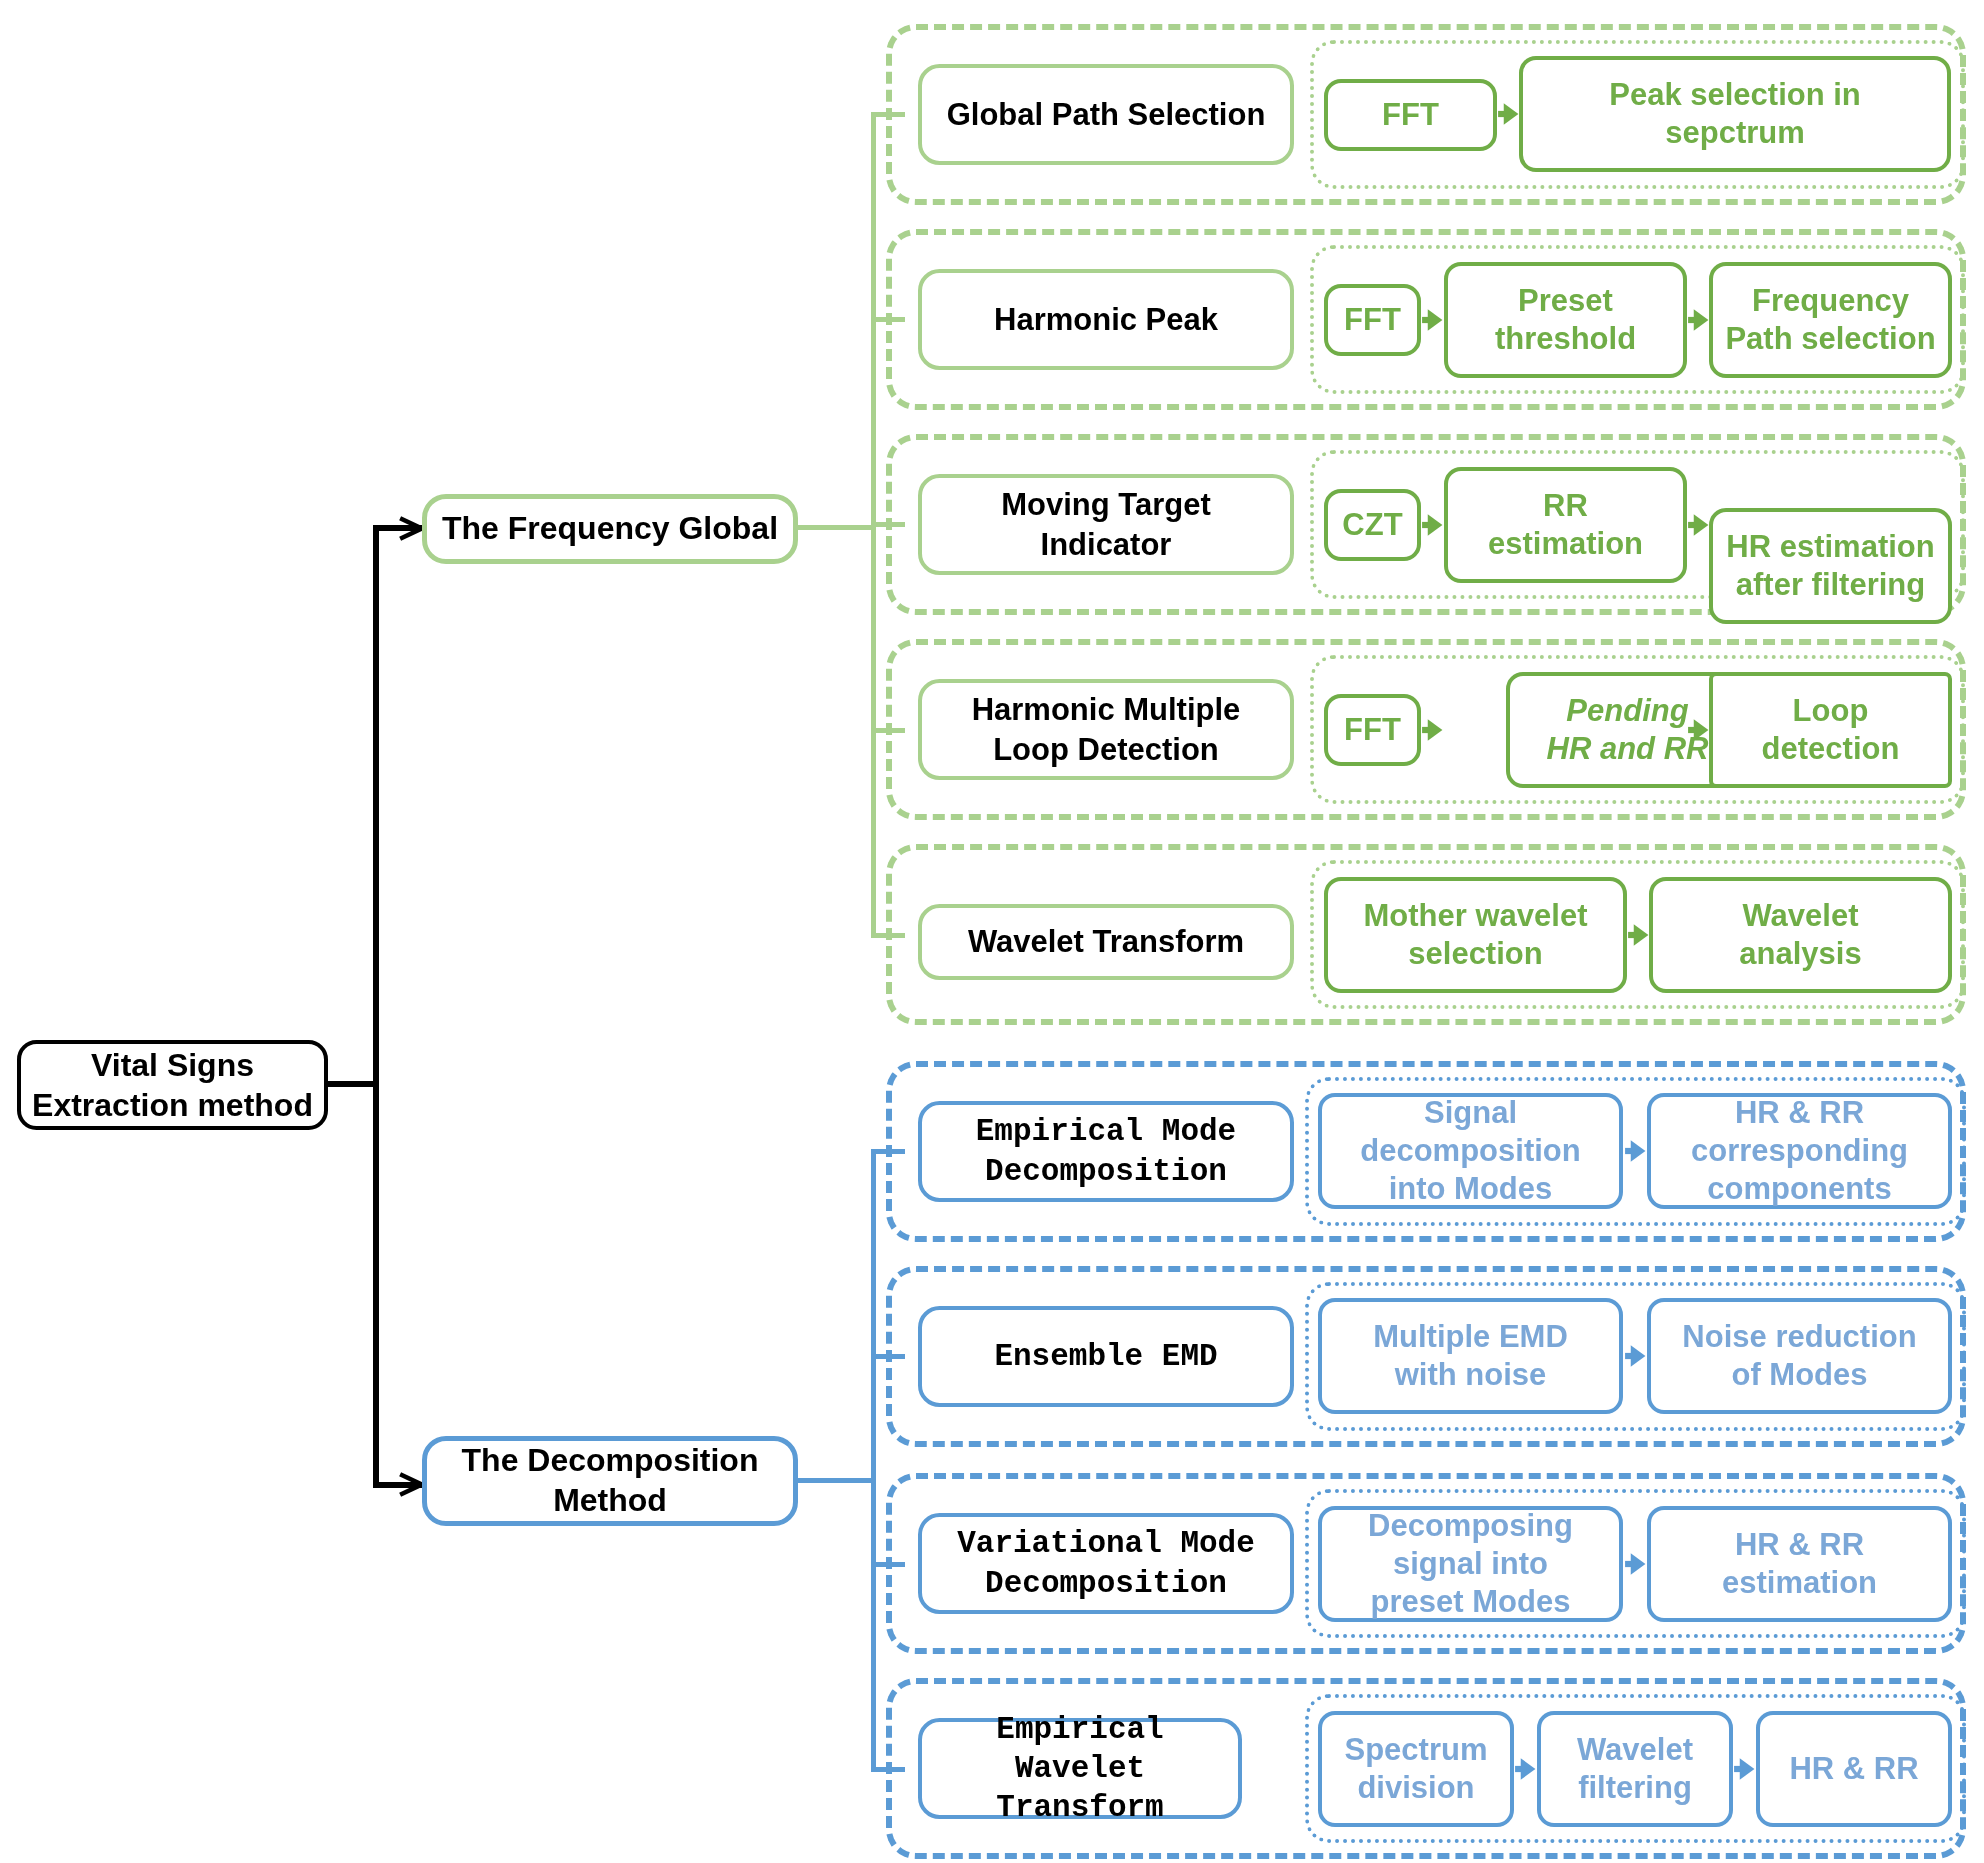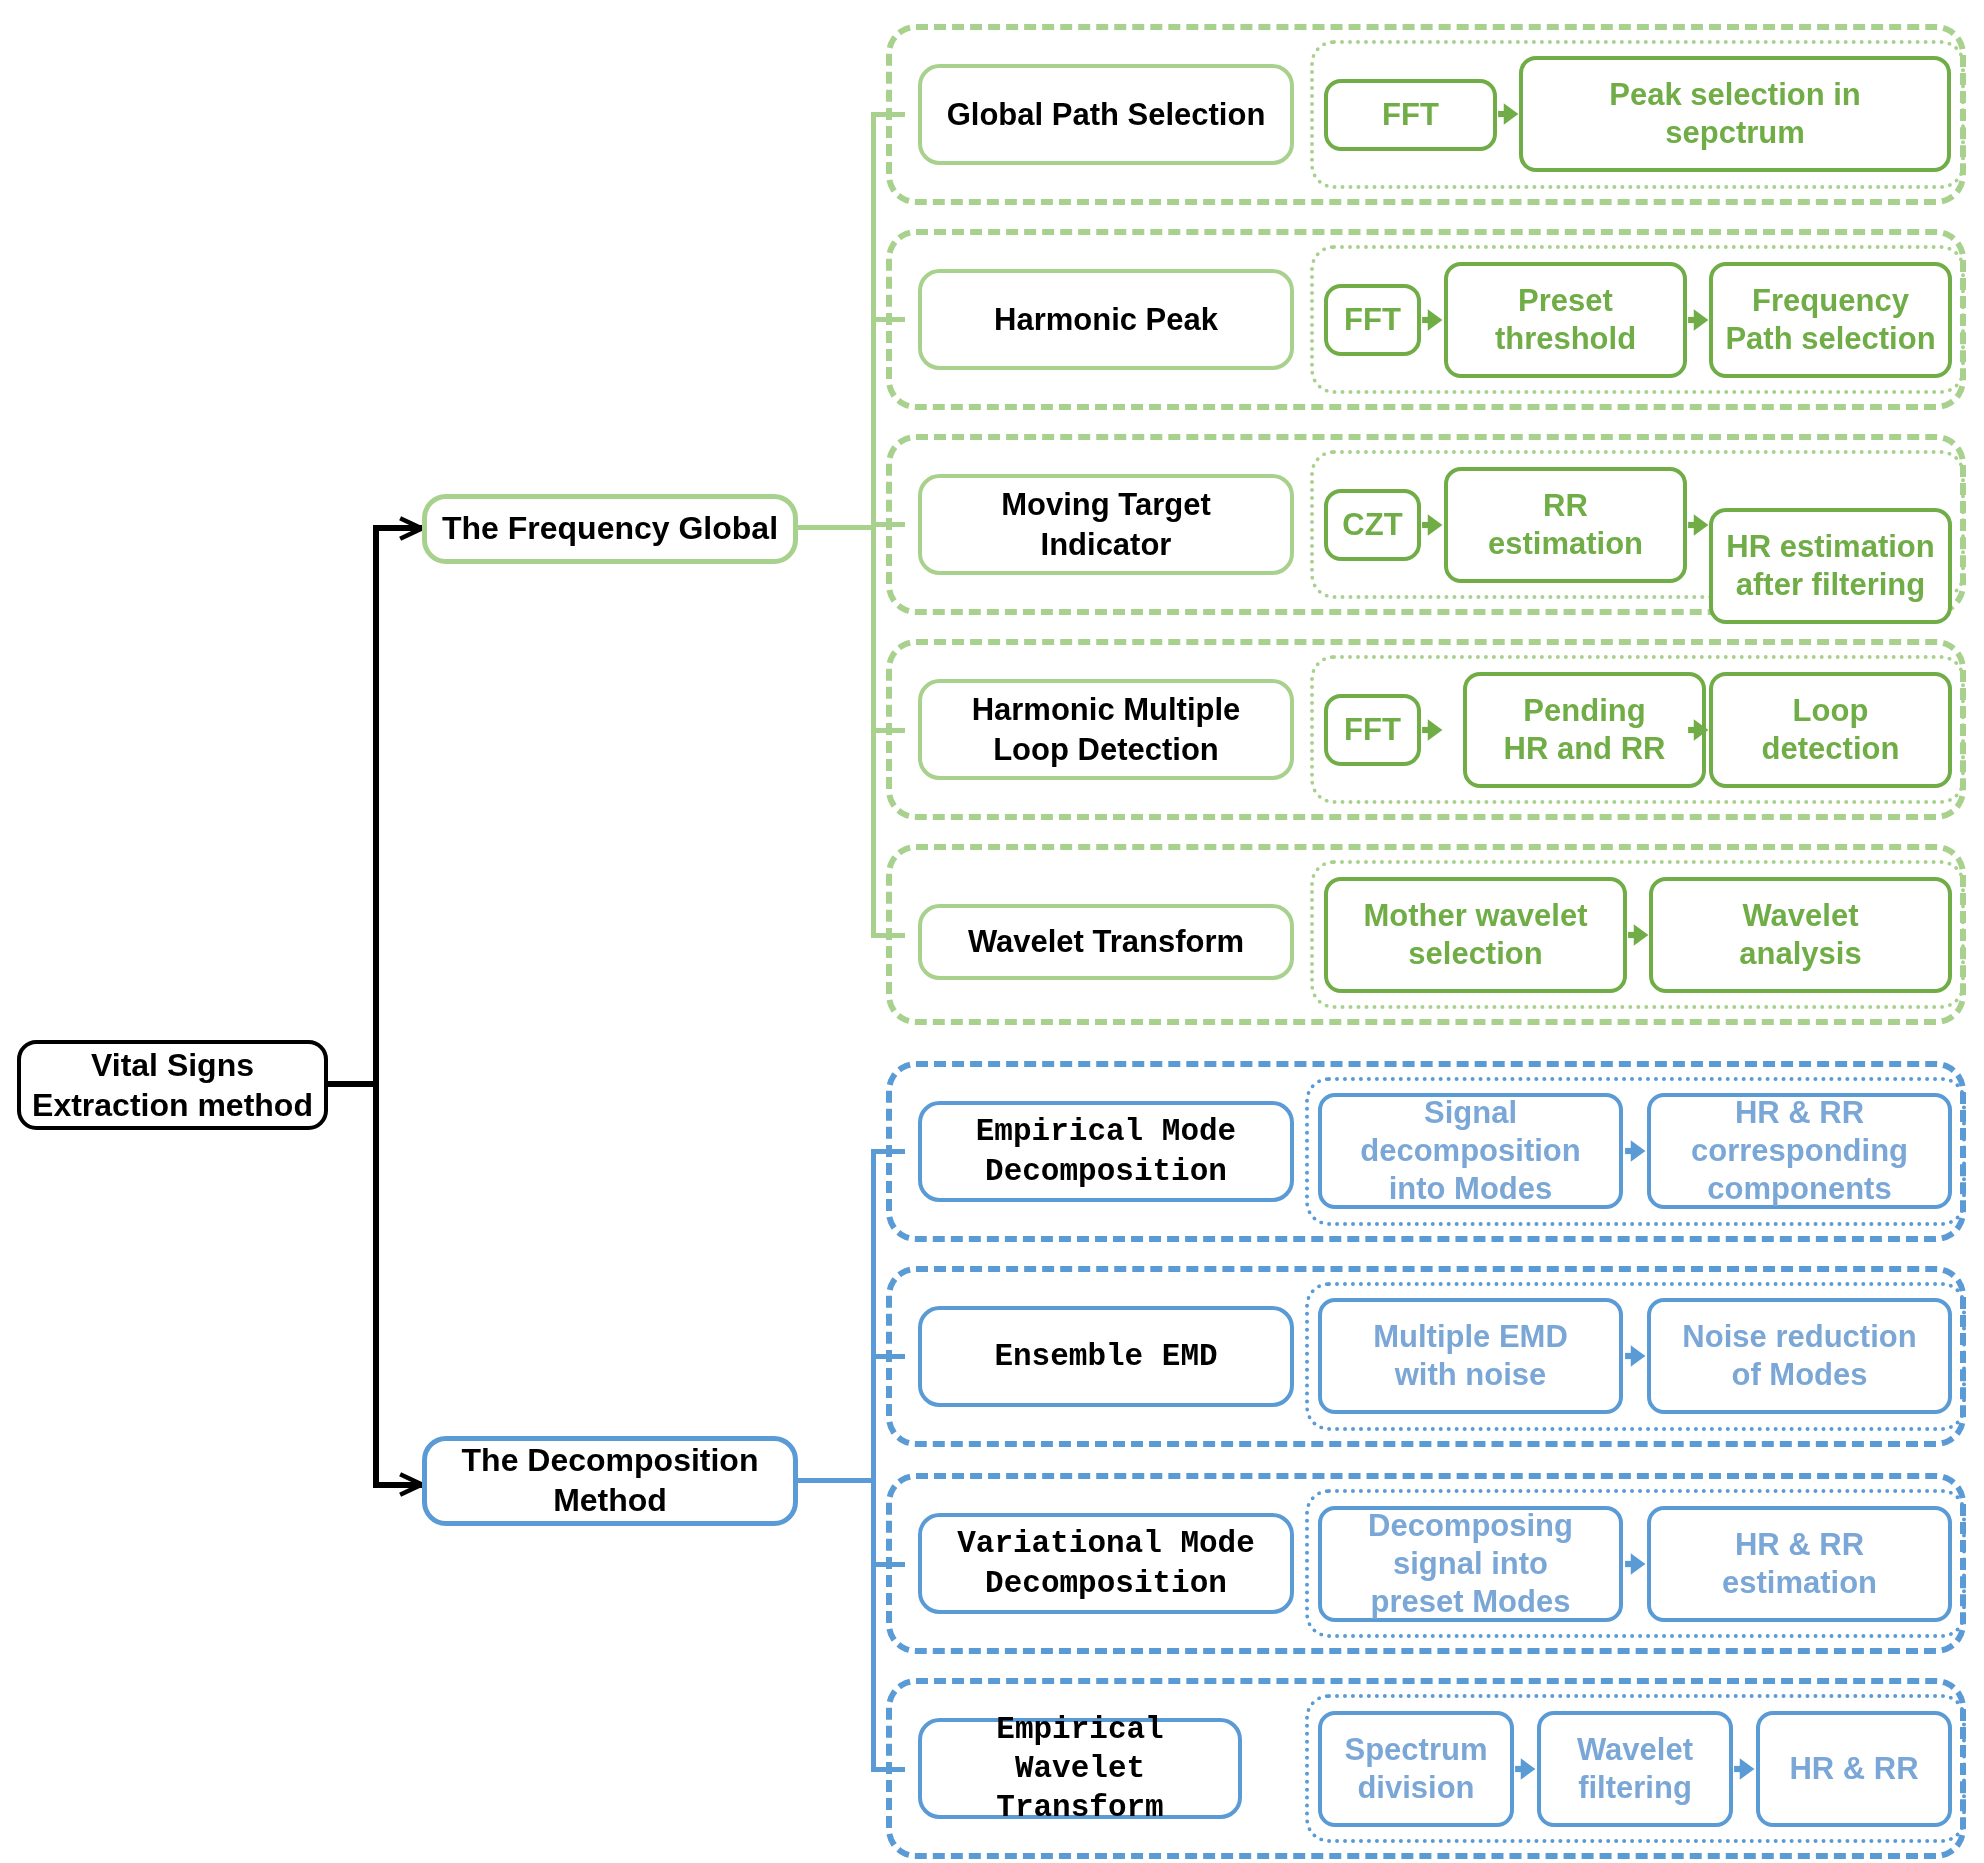--- a/index.html
+++ b/index.html
@@ -184,28 +184,28 @@
     <div class="row-group row-green" style="left: 886px; top: 639px; width: 1080px; height: 181px;"></div>
     <div class="method-box method-green" style="left: 918px; top: 679px; width: 376px; height: 101px;">Harmonic Multiple<br>Loop Detection</div>
     <div class="sub-group sub-green" style="left: 1310px; top: 655px; width: 655px; height: 149px;"></div>
     <div class="step-box step-green" style="left: 1324px; top: 694px; width: 97px; height: 72px; font-size: 31px;">FFT</div>
     <div class="arrow" style="left: 1422px; top: 717px; width: 20.5px; height: 26px;">
       <svg width="20.5" height="26" viewBox="0 0 36 46">
         <line x1="0" y1="23" x2="14" y2="23" stroke="#70AD47" stroke-width="11"></line>
         <polygon points="10,4 36,23 10,42" fill="#70AD47"></polygon>
       </svg>
     </div>
-    <div class="step-box step-green" style="left: 1463px; top: 672px; width: 243px; height: 116px;">Pending<br>HR and RR</div>
+    <div class="step-box step-green" style="left: 1506px; top: 672px; width: 243px; height: 116px; font-style: italic;">Pending<br>HR and RR</div>
     <div class="arrow" style="left: 1688px; top: 717px; width: 20.5px; height: 26px;">
       <svg width="20.5" height="26" viewBox="0 0 36 46">
         <line x1="0" y1="23" x2="14" y2="23" stroke="#70AD47" stroke-width="11"></line>
         <polygon points="10,4 36,23 10,42" fill="#70AD47"></polygon>
       </svg>
     </div>
-    <div class="step-box step-green" style="left: 1709px; top: 672px; width: 243px; height: 116px;">Loop<br>detection</div>
+    <div class="step-box step-green" style="left: 1709px; top: 672px; width: 243px; height: 116px; border-radius: 7px;">Loop<br>detection</div>
     <div class="row-group row-green" style="left: 886px; top: 844px; width: 1080px; height: 181px;"></div>
     <div class="method-box method-green" style="left: 918px; top: 904px; width: 376px; height: 76px;">Wavelet Transform</div>
     <div class="sub-group sub-green" style="left: 1310px; top: 860px; width: 655px; height: 149px;"></div>
     <div class="step-box step-green" style="left: 1324px; top: 877px; width: 303px; height: 116px;">Mother wavelet<br>selection</div>
     <div class="arrow" style="left: 1628px; top: 922px; width: 20.5px; height: 26px;">
       <svg width="20.5" height="26" viewBox="0 0 36 46">
         <line x1="0" y1="23" x2="14" y2="23" stroke="#70AD47" stroke-width="11"></line>
         <polygon points="10,4 36,23 10,42" fill="#70AD47"></polygon>
       </svg>
     </div>

